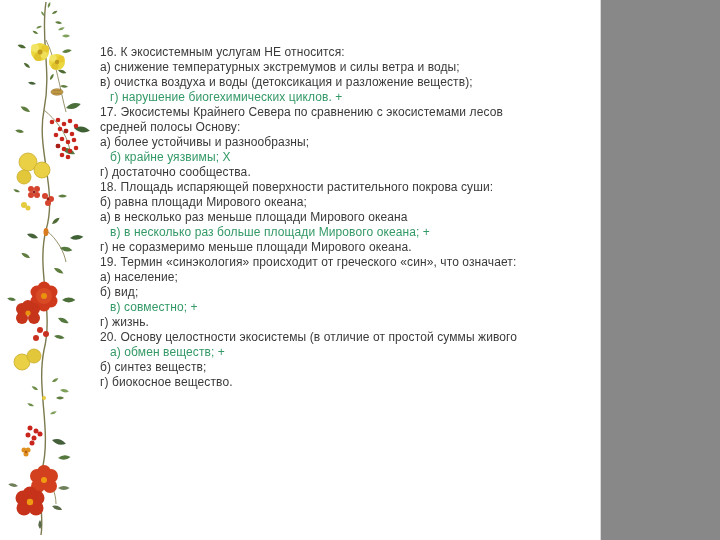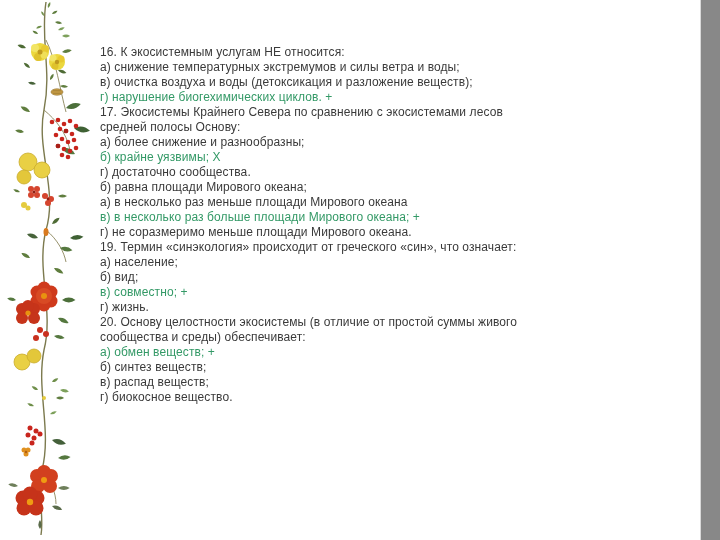--- a/index.html
+++ b/index.html
@@ -1,27 +1,27 @@
 <!DOCTYPE html>
 <html><head>
 <meta charset="utf-8">
 <style>
   html,body{margin:0;padding:0;background:#888;}
   .slide{
-    position:relative;width:700px;height:540px;background:#ffffff;
+    position:relative;width:600px;height:540px;background:#ffffff;
     overflow:hidden;font-family:"Liberation Sans",sans-serif;
     box-shadow:0 0 0 1px #d9d9d9;
   }
   .floral{position:absolute;left:0;top:0;width:100px;height:540px;}
   .text-block{
     position:absolute;left:100px;top:45px;width:560px;
     font-size:12px;line-height:15px;letter-spacing:0.1px;
   }
   .line{white-space:nowrap;color:var(--text-color,#3a3a3a);}
-  .line.hl{color:var(--hl-color,#339966);}
+  .line.hl{color:var(--hl-color,#339966);margin-left:10px;}
 </style>
 </head>
 <body style="--text-color: #3a3a3a; --hl-color: #339966;">
 
 <div class="slide">
 
   <svg class="floral" viewBox="0 0 100 540" aria-hidden="true">
     <defs>
       <path id="lf" d="M0 0 Q4.5 -3.2 9 0 Q4.5 3.2 0 0 Z"></path>
     </defs>
@@ -217,33 +217,32 @@
     </g>
   </svg>
 
   <div class="text-block">
       <div class="line">16. К экосистемным услугам НЕ относится:</div>
       <div class="line">а) снижение температурных экстремумов и силы ветра и воды;</div>
       <div class="line">в) очистка воздуха и воды (детоксикация и разложение веществ);</div>
       <div class="line hl">г) нарушение биогехимических циклов. +</div>
       <div class="line">17. Экосистемы Крайнего Севера по сравнению с экосистемами лесов</div>
       <div class="line">средней полосы Основу:</div>
-      <div class="line">а) более снижение и разнообразны;</div>
+      <div class="line">а) более устойчивы и разнообразны;</div>
       <div class="line hl">б) крайне уязвимы; Х</div>
       <div class="line">г) достаточно сообщества.</div>
+      <div class="line">18. Площадь испаряющей поверхности растительного покрова суши:</div>
       <div class="line">б) равна площади Мирового океана;</div>
       <div class="line">а) в несколько раз меньше площади Мирового океана</div>
       <div class="line hl">в) в несколько раз больше площади Мирового океана; +</div>
       <div class="line">г) не соразмеримо меньше площади Мирового океана.</div>
       <div class="line">19. Термин «синэкология» происходит от греческого «син», что означает:</div>
       <div class="line">а) население;</div>
       <div class="line">б) вид;</div>
       <div class="line hl">в) совместно; +</div>
       <div class="line">г) жизнь.</div>
       <div class="line">20. Основу целостности экосистемы (в отличие от простой суммы живого</div>
-      <div class="line">сообщества и среды) обеспечивает:</div>
       <div class="line hl">а) обмен веществ; +</div>
       <div class="line">б) синтез веществ;</div>
-      <div class="line">в) распад веществ;</div>
       <div class="line">г) биокосное вещество.</div>
     </div>
 
 </div>
 
 </body></html>

